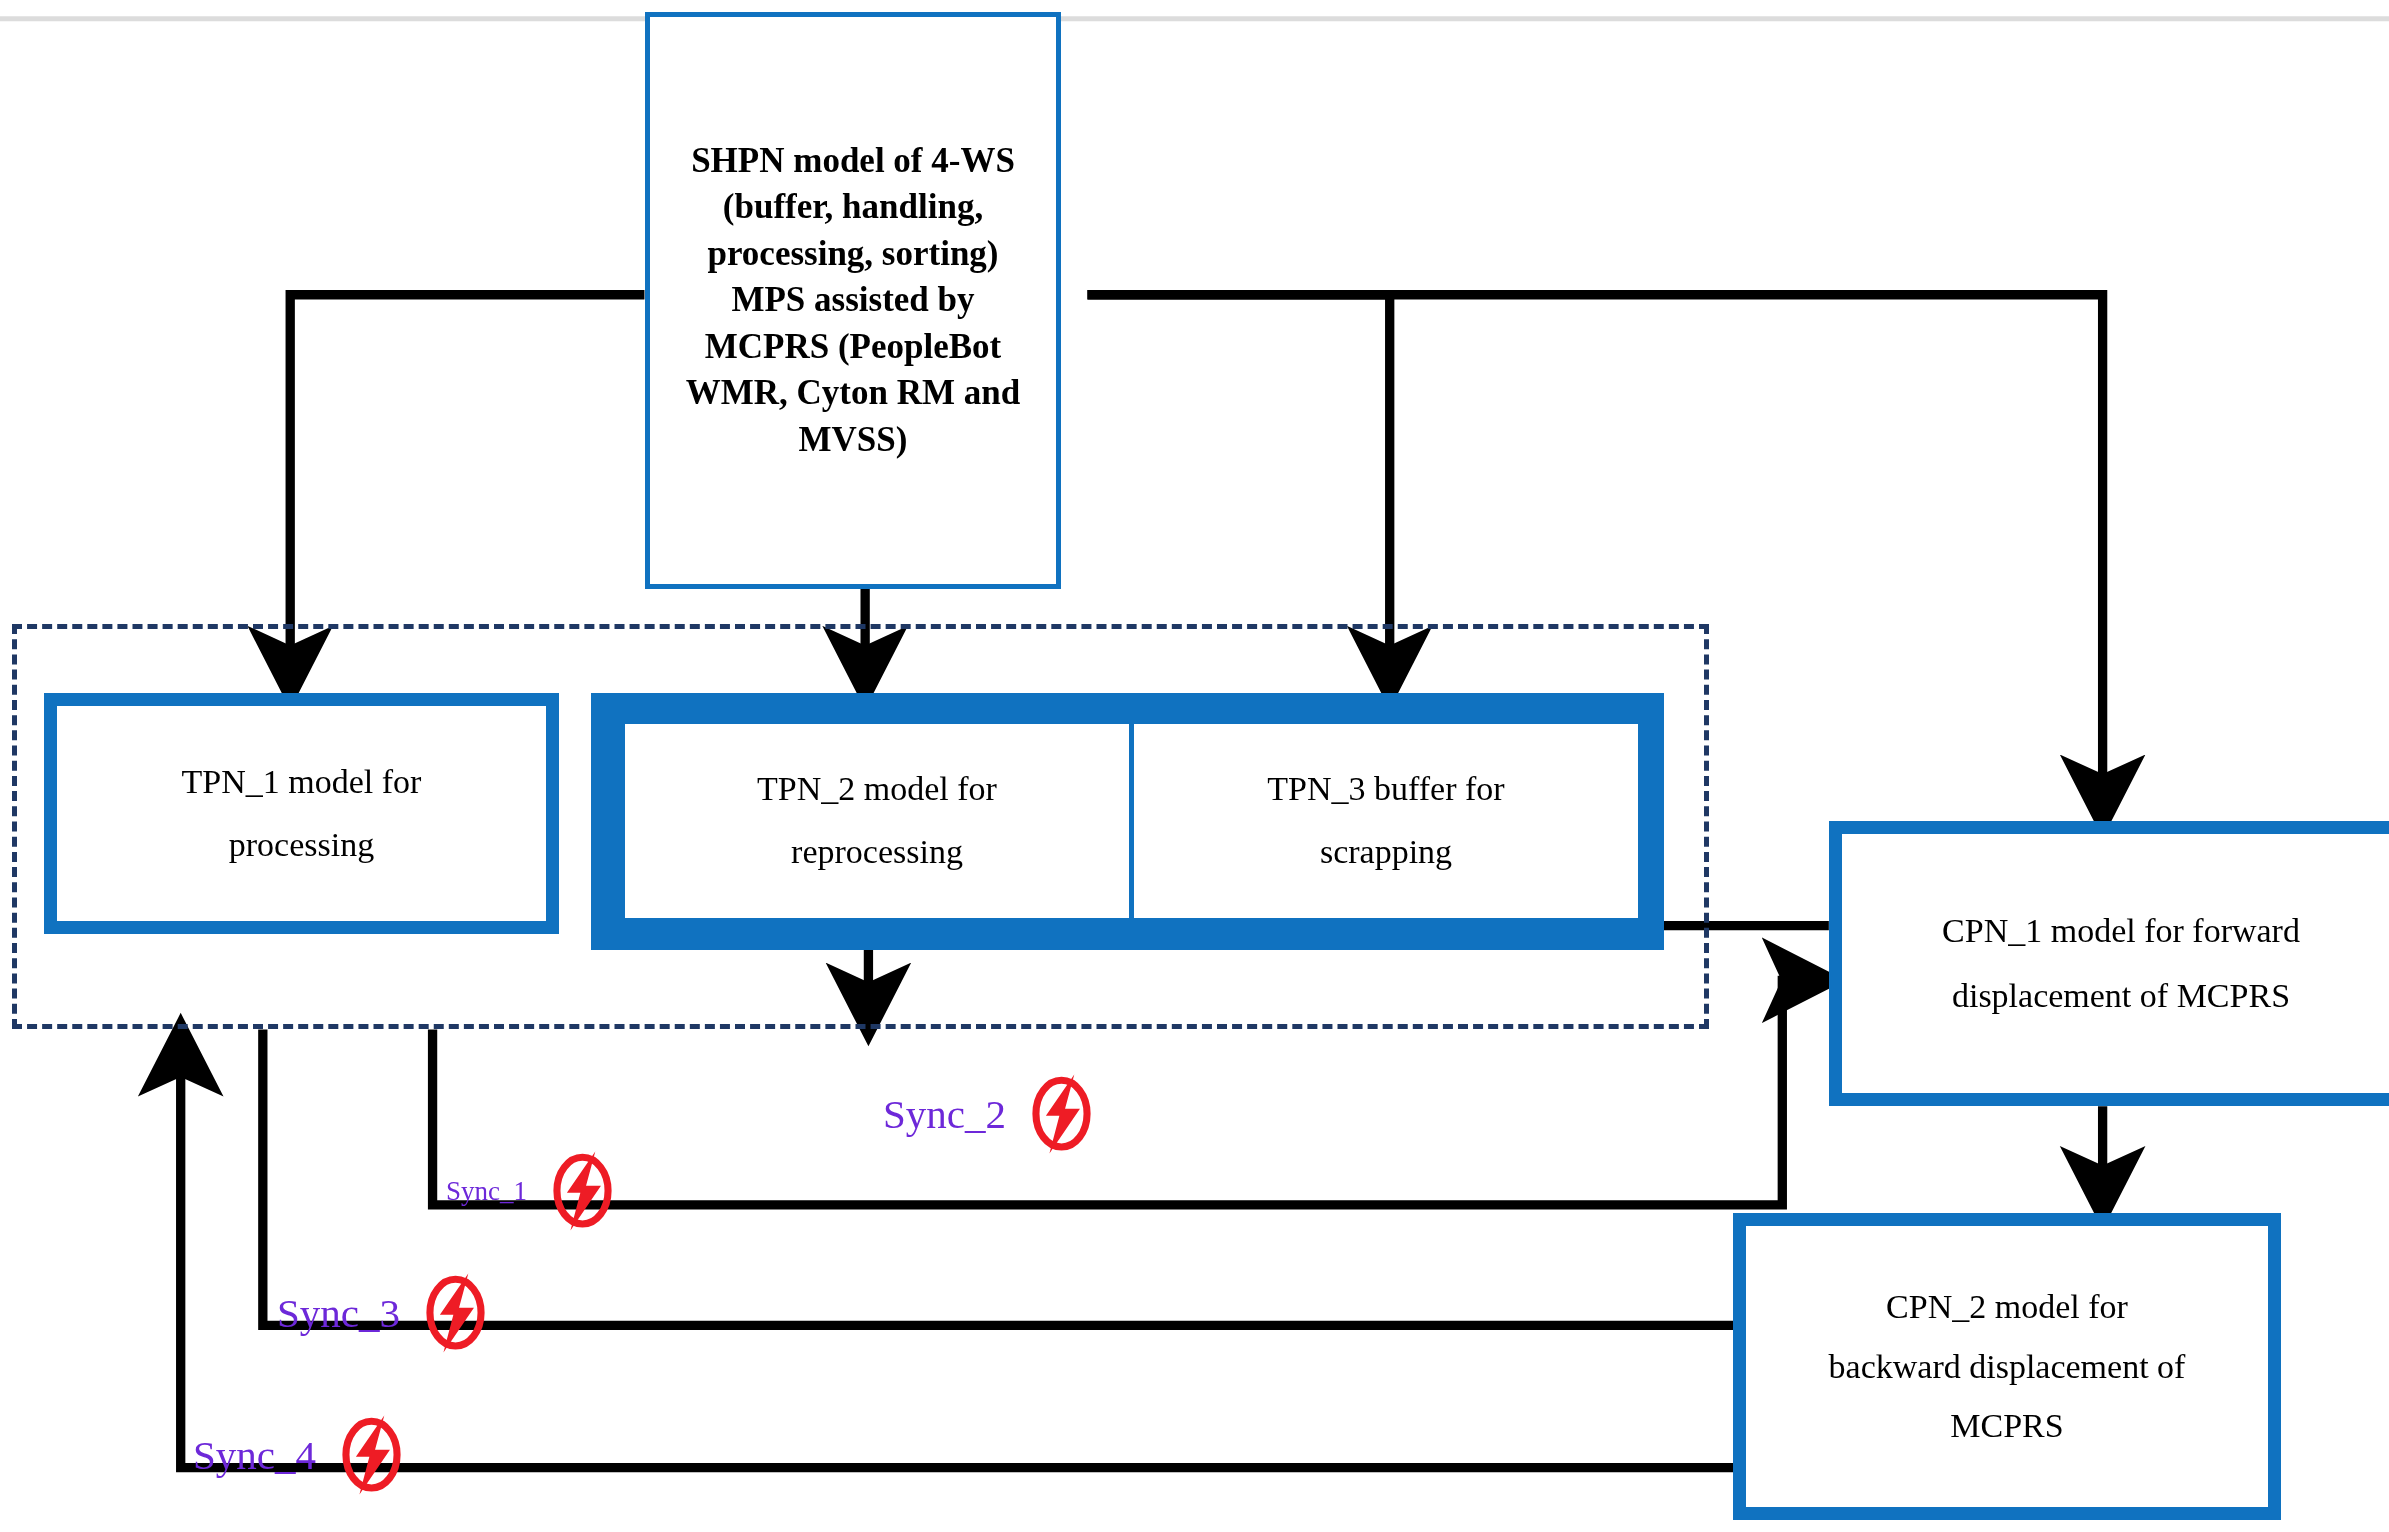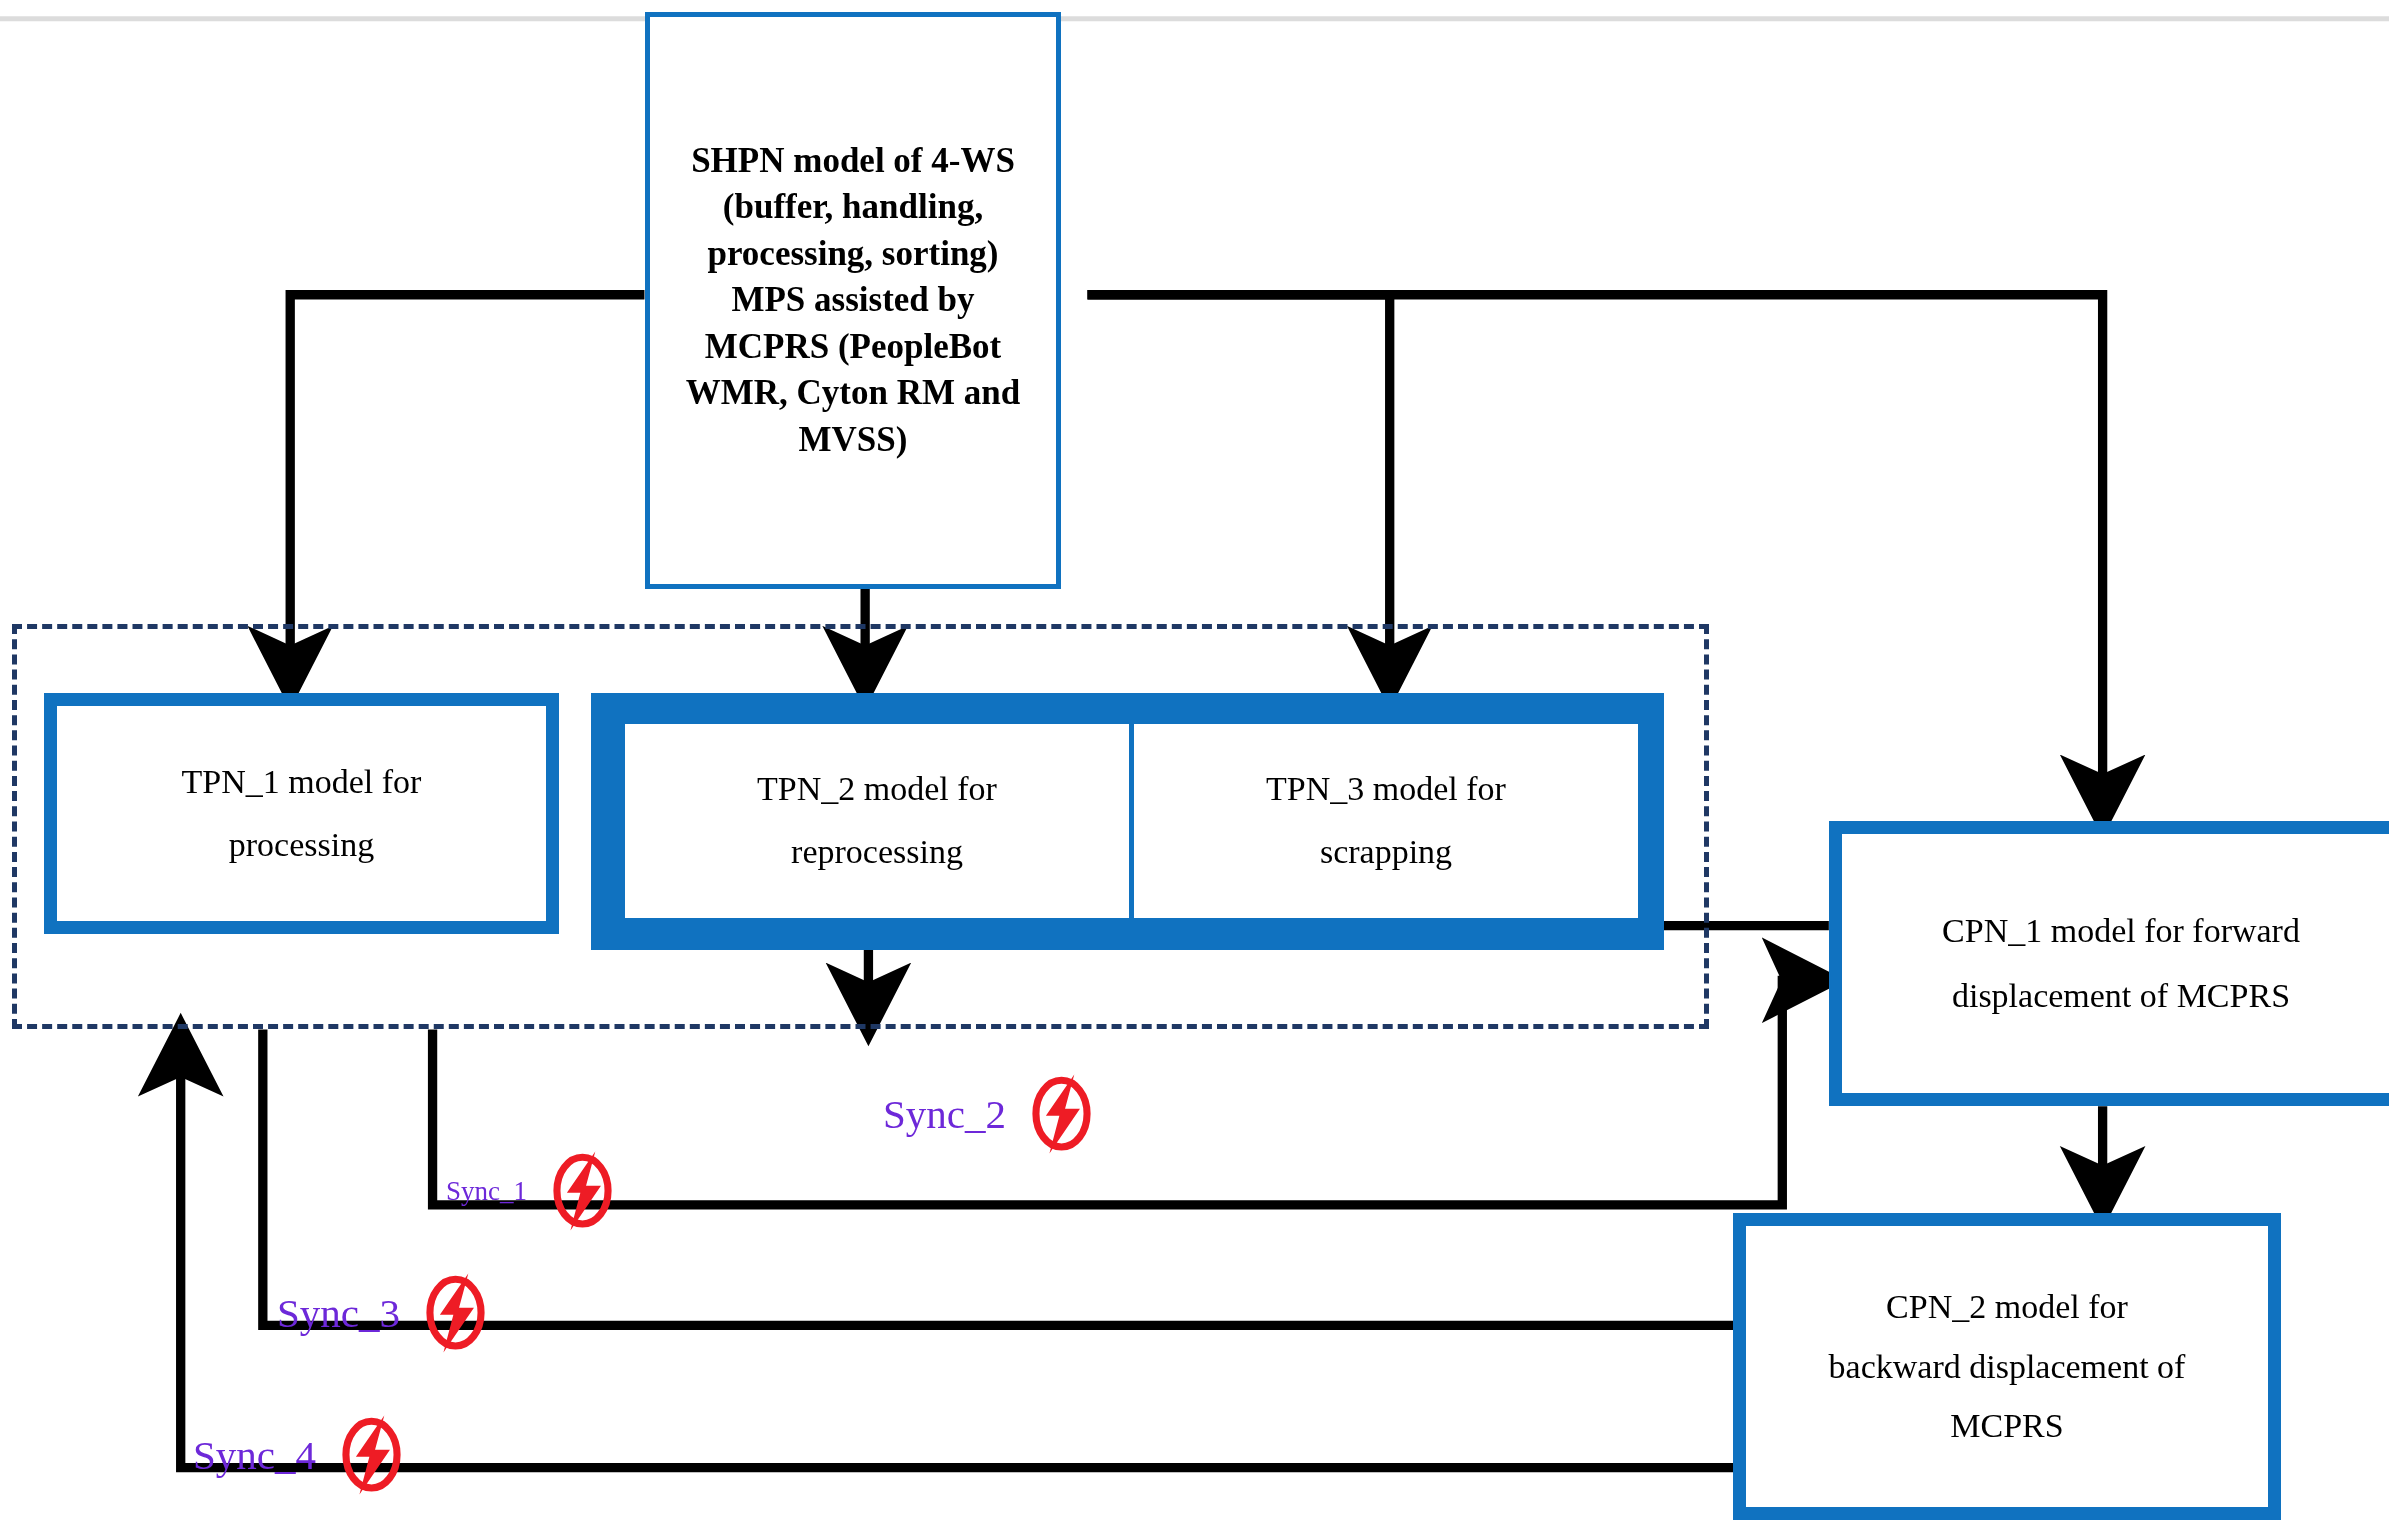--- a/index.html
+++ b/index.html
@@ -109,21 +109,21 @@
 
   <div class="node" style="left:607px;top:724px;width:504px;height:194px;margin-left:18px;">
     <div class="inner" style="font-size:34px;line-height:1.85;">
       <span class="ln">TPN_2 model for</span>
       <span class="ln">reprocessing</span>
     </div>
   </div>
 
   <div class="node" style="left:1134px;top:724px;width:504px;height:194px;">
     <div class="inner" style="font-size:34px;line-height:1.85;">
-      <span class="ln">TPN_3 model for</span>
+      <span class="ln">TPN_3 buffer for</span>
       <span class="ln">scrapping</span>
     </div>
   </div>
 
   <div class="node box-thick" style="left:1829px;top:821px;width:584px;height:285px;">
     <div class="inner" style="font-size:34px;line-height:1.9;">
       <span class="ln">CPN_1 model for forward</span>
       <span class="ln">displacement of MCPRS</span>
     </div>
   </div>

